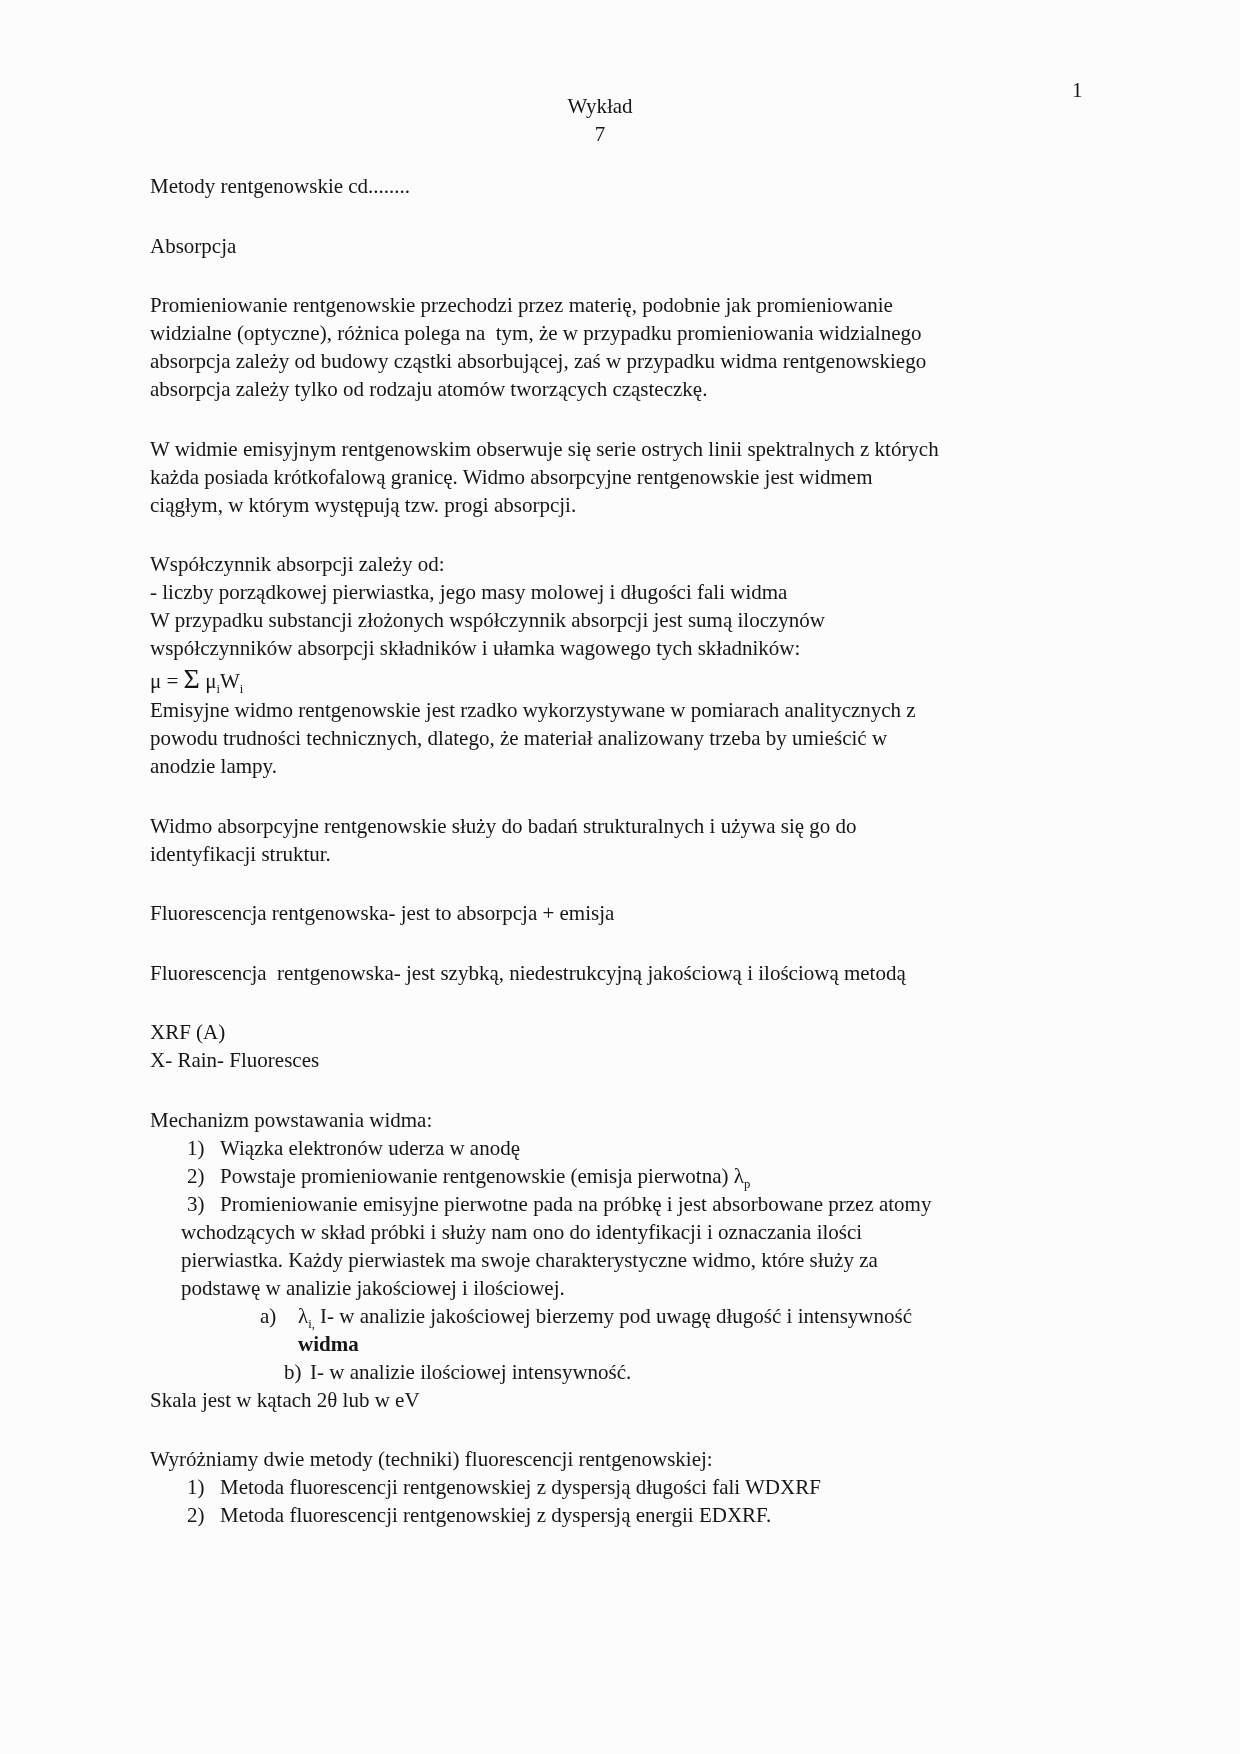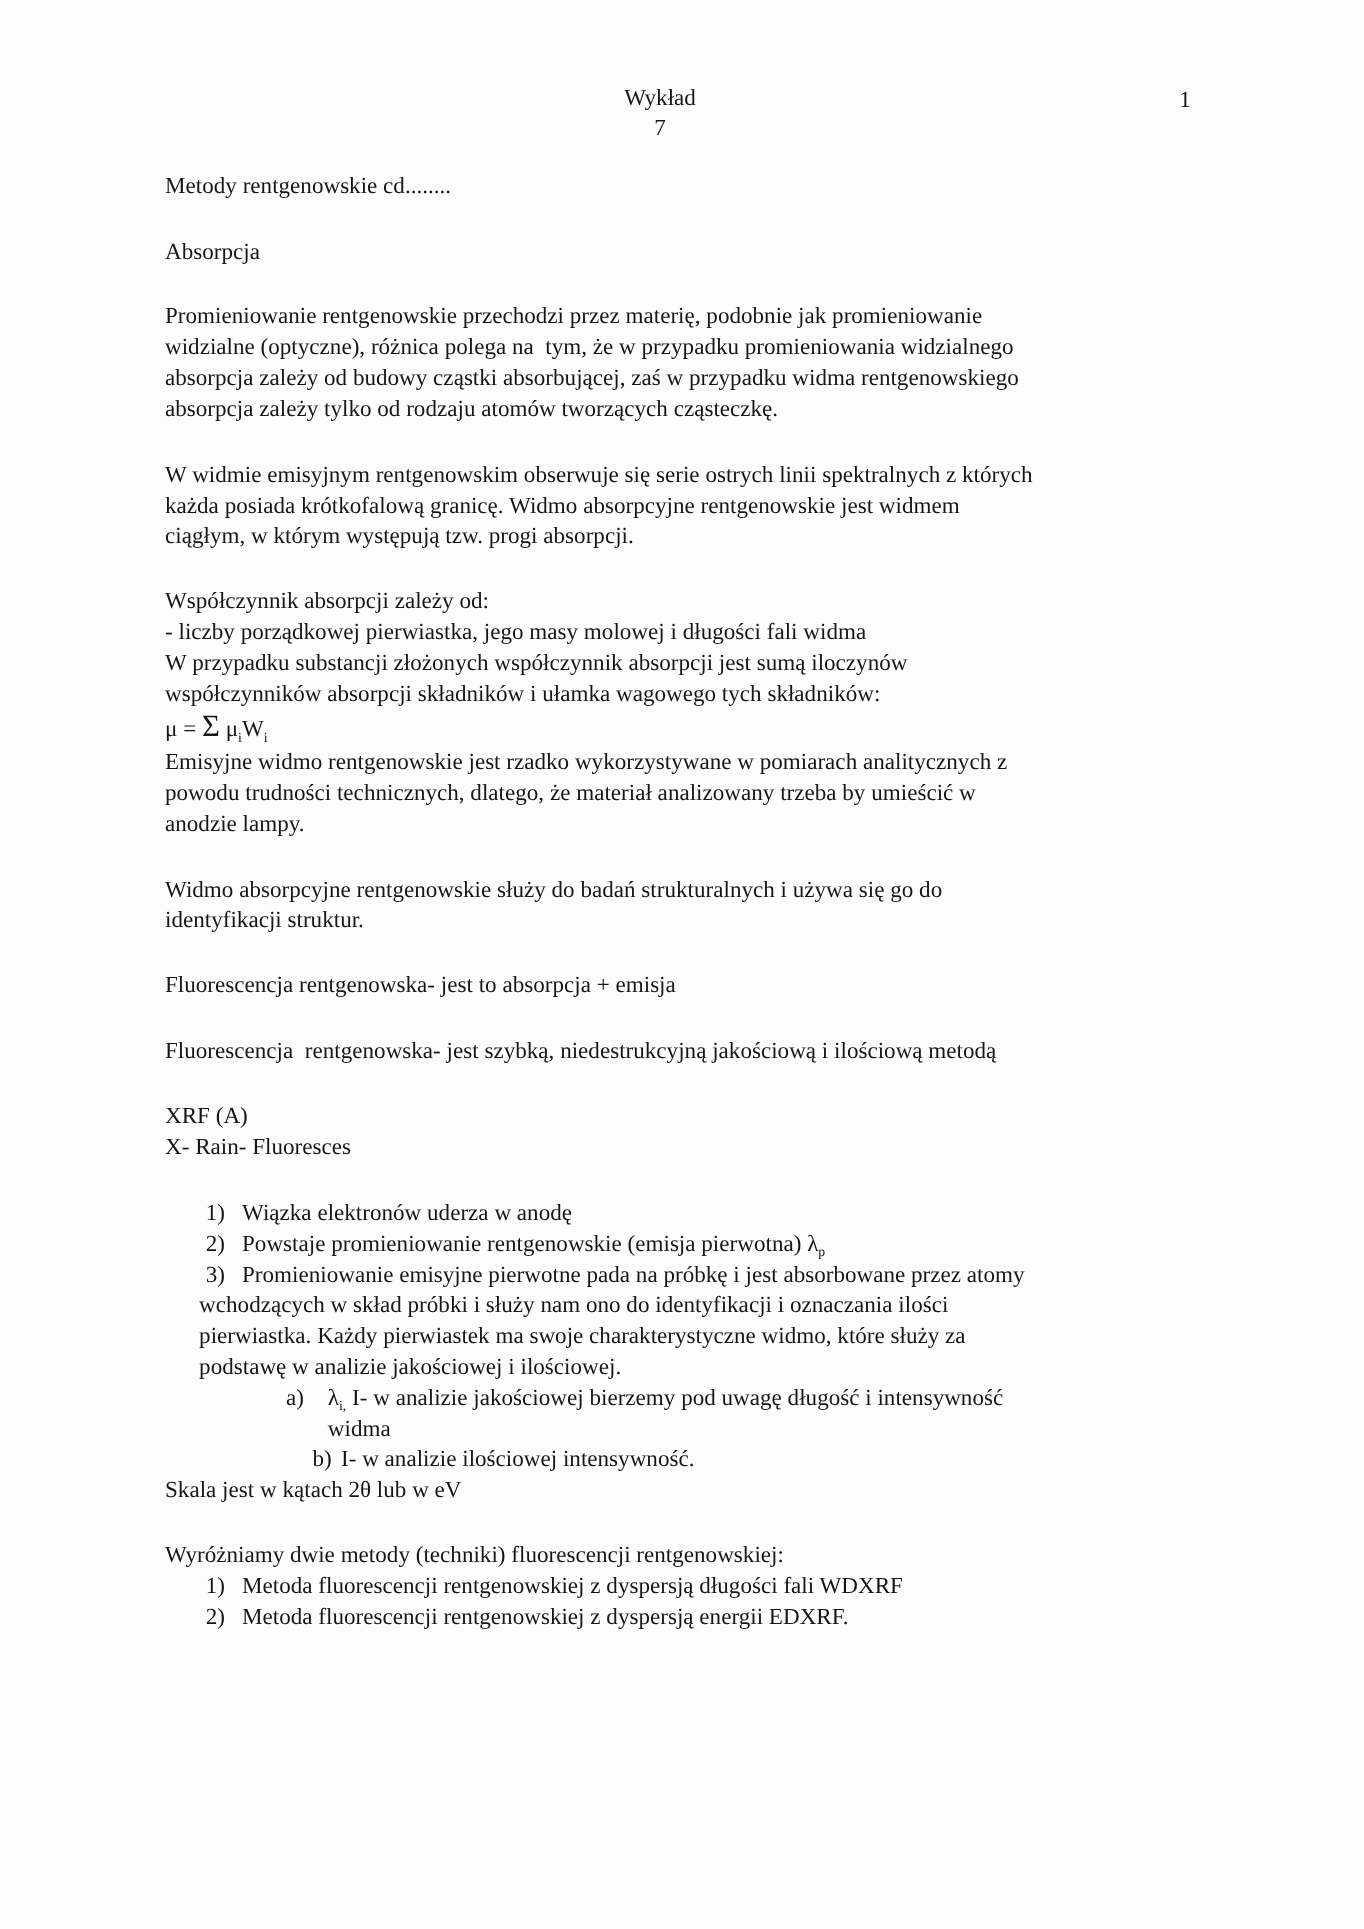--- a/index.html
+++ b/index.html
@@ -6,40 +6,40 @@
   .page{
     position:relative;
     width:1240px;height:1754px;
     background:#fcfcfc;
     font-family:"Liberation Serif","DejaVu Serif",serif;
     font-size:21px;
     color:#161616;
     overflow:hidden;
   }
   .doc{
-    position:absolute;top:74px;left:0;width:1210px;
+    position:absolute;top:92px;left:0;width:1210px;
     padding-left:150px;box-sizing:border-box;
   }
   .line{height:28px;line-height:28px;white-space:pre;}
   .gap{height:31.5px;}
   .gap-sm{height:24px;}
   .header-line{width:900px;text-align:center;}
   .pagenum{
     position:absolute;left:1072px;top:76px;
     height:28px;line-height:28px;
   }
   sub{font-size:0.6em;line-height:0;}
   .formula-line{height:34px;line-height:34px;white-space:pre;}
   .sigma{font-size:28px;}
   .ind-list{margin-left:37px;}
   .ind-list .num{display:inline-block;width:33px;}
   .ind-lambda{margin-left:31px;}
   .ind-a{margin-left:110px;}
   .ind-a .num{display:inline-block;width:38px;}
-  .ind-a-cont{margin-left:148px;}
+  .ind-a-cont{margin-left:148px;font-weight:bold;}
   .ind-b{margin-left:134px;}
   .ind-b .num{display:inline-block;width:26px;}
 </style>
 </head>
 <body>
 
 <div class="page">
 
   <div class="pagenum">1</div>
 
@@ -109,20 +109,21 @@
 
     <div class="gap"></div>
 
     <div>
       <div class="line">XRF (A)</div>
       <div class="line">X- Rain- Fluoresces</div>
     </div>
 
     <div class="gap"></div>
 
+    <div class="line">Mechanizm powstawania widma:</div>
 
     <div>
       <div class="line ind-list"><span class="num">1)</span><span>Wiązka elektronów uderza w anodę</span><sub></sub></div>
       <div class="line ind-list"><span class="num">2)</span><span>Powstaje promieniowanie rentgenowskie (emisja pierwotna) λ</span><sub>p</sub></div>
       <div class="line ind-list"><span class="num">3)</span><span>Promieniowanie emisyjne pierwotne pada na próbkę i jest absorbowane przez atomy</span><sub></sub></div>
     </div>
 
     <div>
       <div class="line ind-lambda">wchodzących w skład próbki i służy nam ono do identyfikacji i oznaczania ilości</div>
       <div class="line ind-lambda">pierwiastka. Każdy pierwiastek ma swoje charakterystyczne widmo, które służy za</div>

